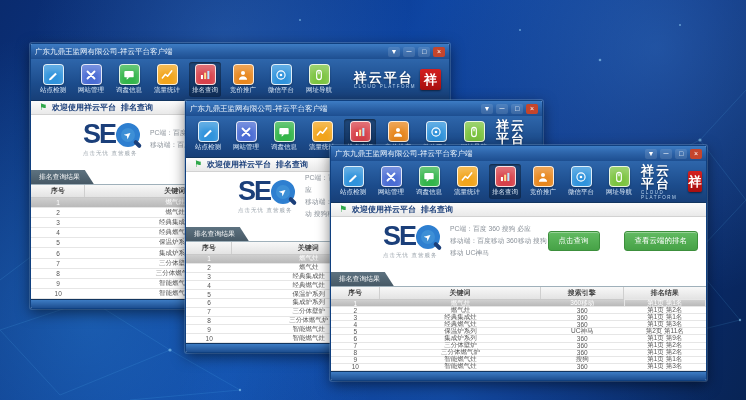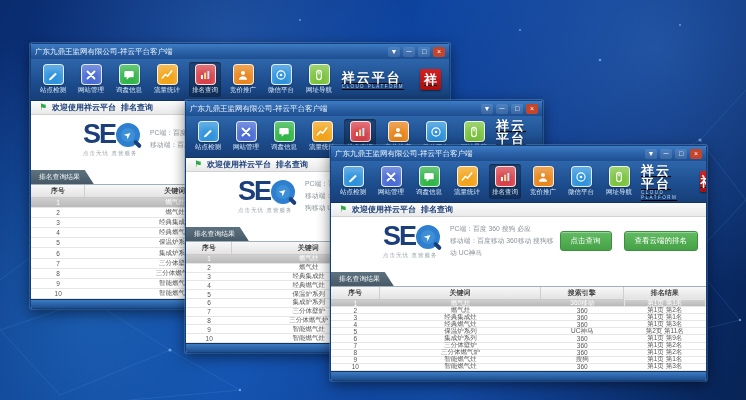--- a/index.html
+++ b/index.html
@@ -49,21 +49,21 @@
   .tb-icon {
     width:21px; height:21px; border-radius:4px; border:1px solid rgba(255,255,255,.85);
     display:flex; align-items:center; justify-content:center;
     box-shadow:0 1px 2px rgba(0,0,0,.35), inset 0 6px 6px rgba(255,255,255,.25);
   }
   .tb-icon svg { width:14px; height:14px; display:block; }
   .tb-label { font-size:6.5px; color:#dce9f7; white-space:nowrap; }
   .tb1{background:#2f93dc}.tb2{background:#4a6cd4}.tb3{background:#33b54a}.tb4{background:#f2a51c}
   .tb5{background:#d8414a}.tb6{background:#e8871e}.tb7{background:#2f93dc}.tb8{background:#7cc440}
 
-  .brand { margin-left:auto; display:flex; align-items:center; gap:16px; padding-right:2px;text-decoration:underline; }
+  .brand { margin-left:auto; display:flex; align-items:center; gap:4px; padding-right:2px; }
   .brand-txt { text-align:left; }
   .brand-name { font-family:"DejaVu Serif",serif; font-weight:bold; font-size:13px; color:#fff; letter-spacing:2px; line-height:1; text-shadow:0 1px 2px rgba(0,0,0,.4); }
   .brand-sub { font-size:4.5px; color:#bcd6ef; letter-spacing:1.5px; }
   .seal {
     width:21px; height:21px; background:linear-gradient(#d42020,#a80f0f); color:#fff;
     font-family:"DejaVu Serif",serif; font-weight:bold; font-size:13px;
     display:flex; align-items:center; justify-content:center; border-radius:2px;
     box-shadow:0 1px 2px rgba(0,0,0,.5);
   }
 
@@ -77,21 +77,21 @@
   .query-area { flex:none; height:50px; display:flex; align-items:center; padding:2px 8px 4px; background:#fff; }
   .seo-logo { display:flex; align-items:flex-start;margin-left:44px; }
   .seo-wrap { display:flex; flex-direction:column; }
   .seo-row { display:flex; align-items:center; }
   .seo-se { font-size:27px; font-weight:bold; color:#1b3f7a; letter-spacing:-2px; line-height:1; }
   .seo-glass { width:24px; height:24px; border:5px solid #2e7fd0; border-radius:50%; background:#3d8fd6; position:relative; margin-left:1px; }
   .seo-glass::after { content:""; position:absolute; width:9px; height:4px; background:#1b3f7a; bottom:-4px; right:-7px; transform:rotate(45deg); border-radius:2px; }
   .seo-cursor { position:absolute; left:3px; top:2px; color:#fff; font-size:9px; transform:rotate(-40deg); }
   .seo-tagline { font-size:5.5px; color:#9aa3ab; letter-spacing:1px; margin-top:2px; }
   .engine-lines { margin-left:10px; font-size:6.8px; color:#8a9199; line-height:1.8; }
-  .query-btns { margin-left:auto; display:flex; gap:12px; }
+  .query-btns { margin-left:auto; display:flex; gap:24px; }
   .green-btn {
     background:linear-gradient(#62bb62,#46a246); color:#fff; font-size:7.5px;
     padding:4px 10px; border:1px solid #3c8f3c; border-radius:3px; cursor:pointer; white-space:nowrap;
     box-shadow:inset 0 1px 0 rgba(255,255,255,.35);
   }
 
   .tab-row { flex:none; background:#fff; padding-left:0; }
   .result-tab {
     display:inline-block; background:linear-gradient(#5d7280,#475966); color:#fff;
     font-size:6.8px; padding:2px 14px 2px 8px;

